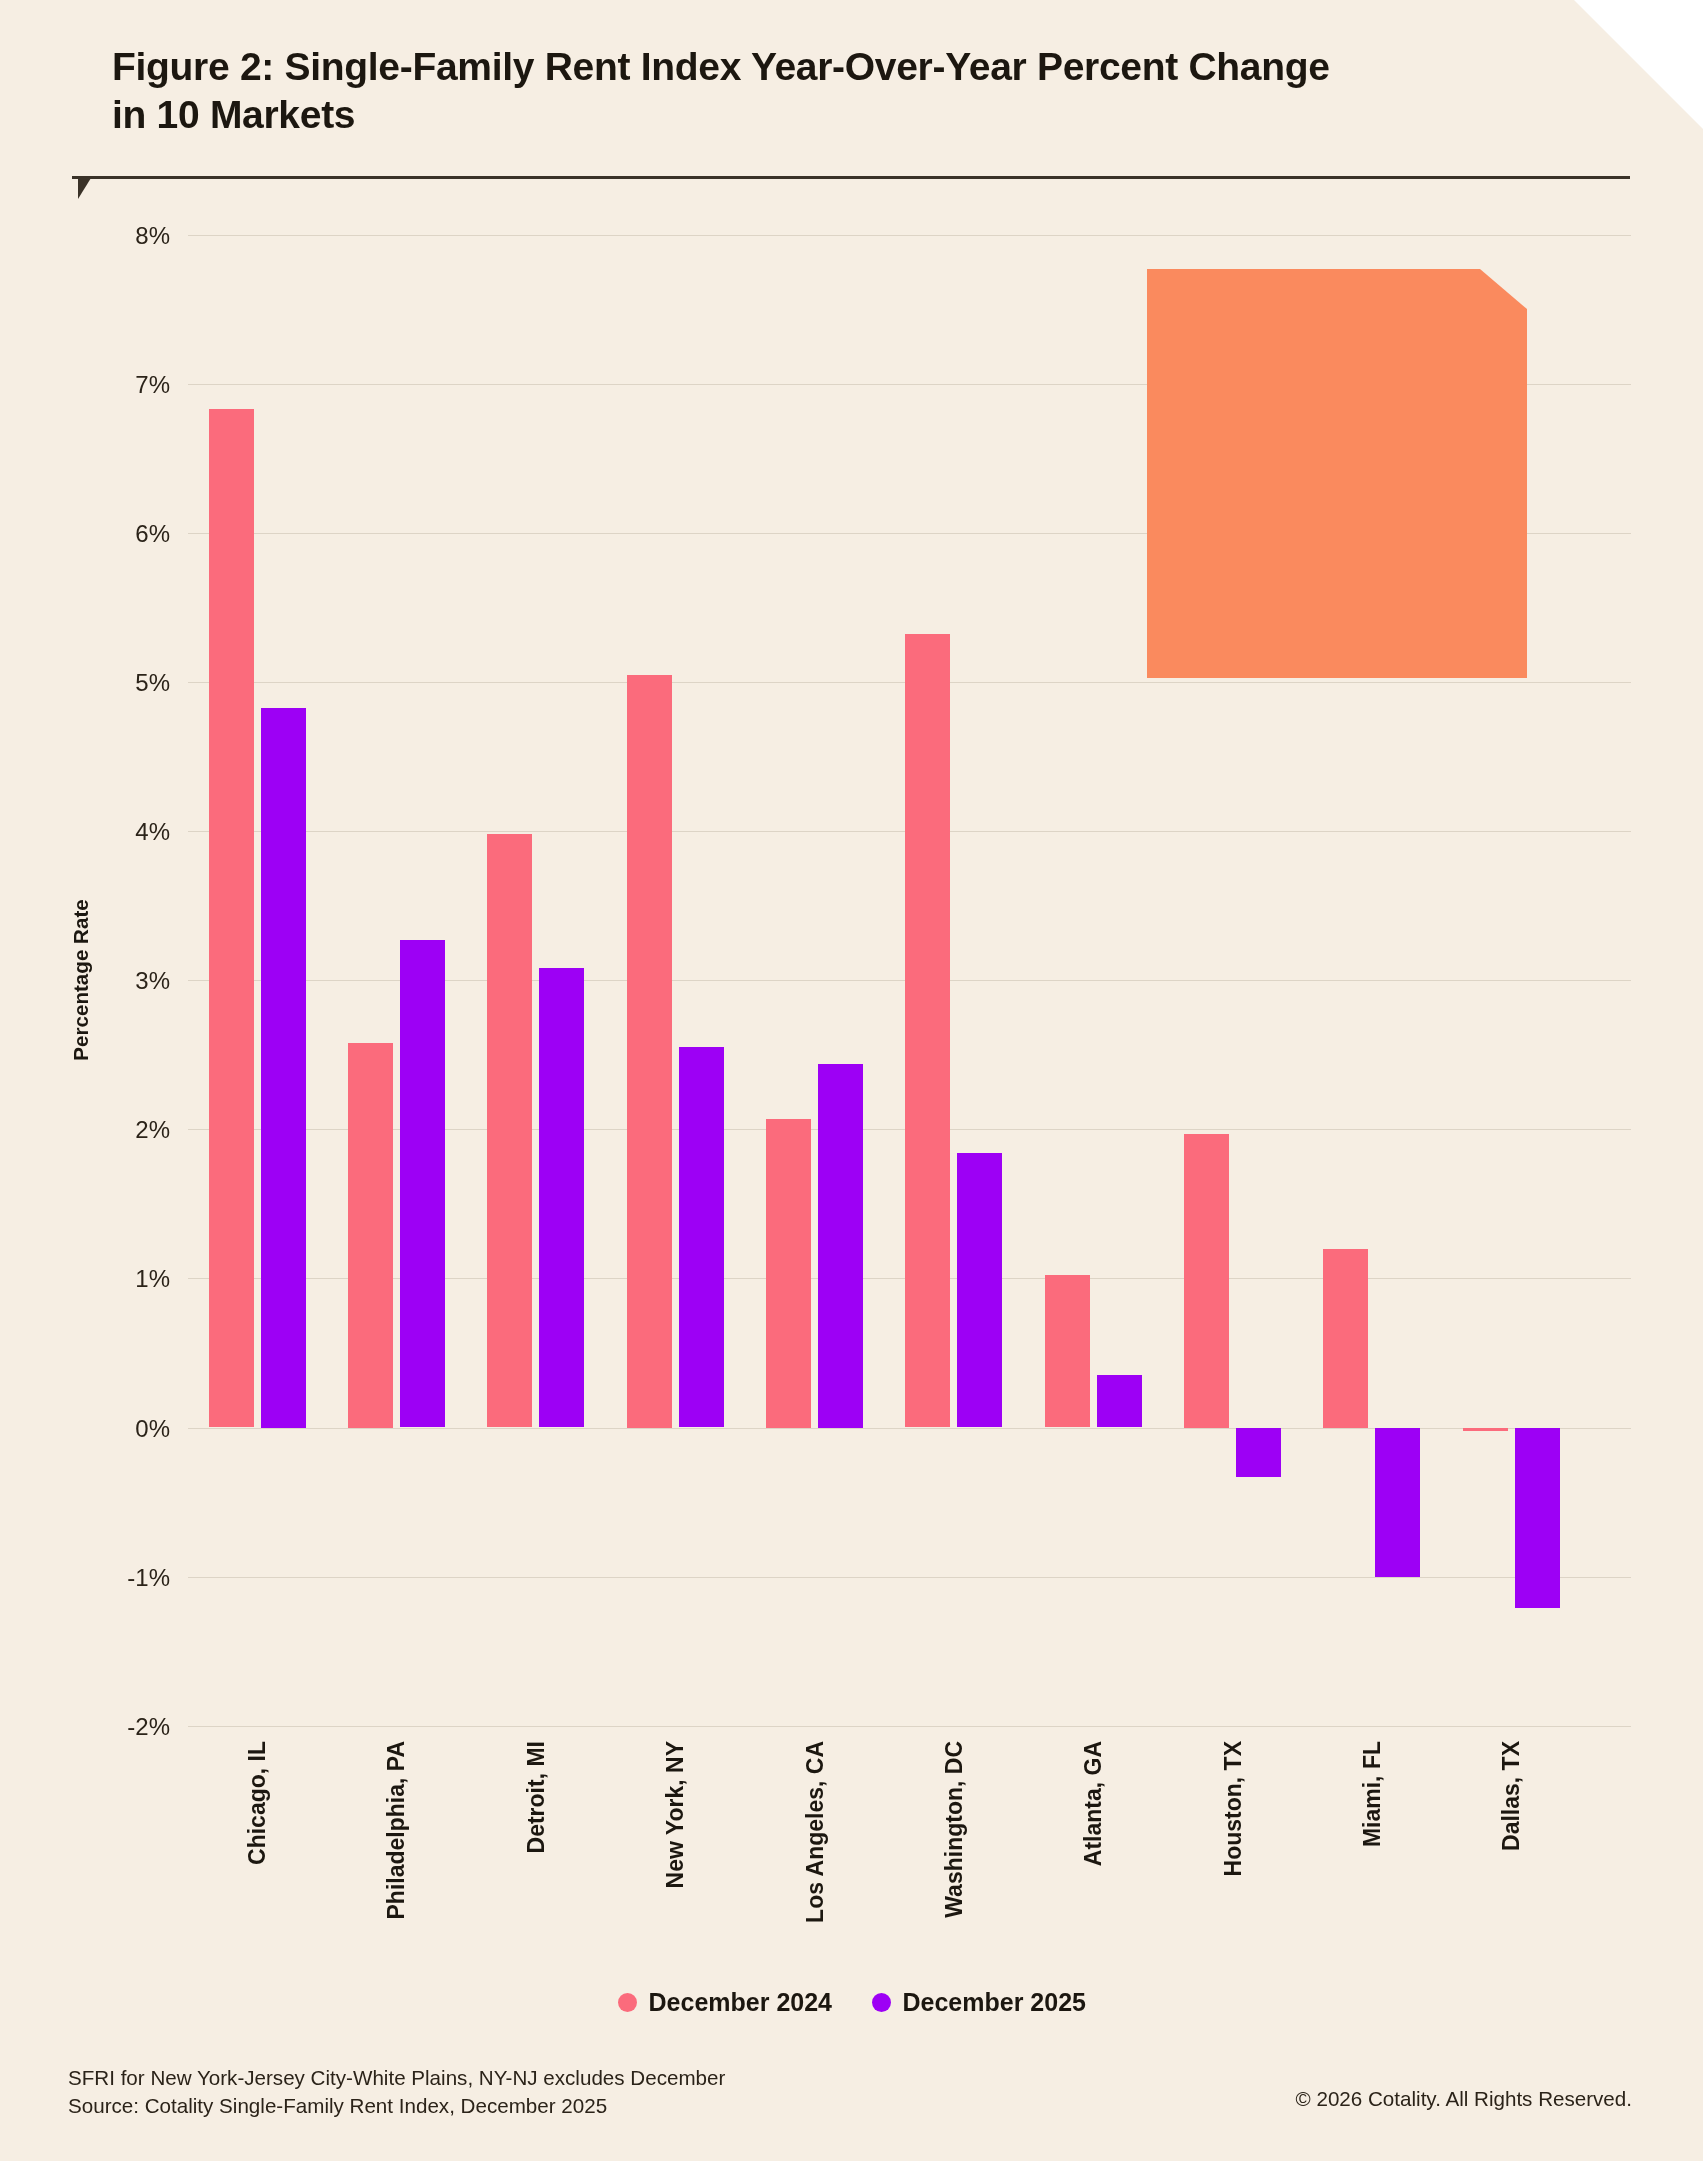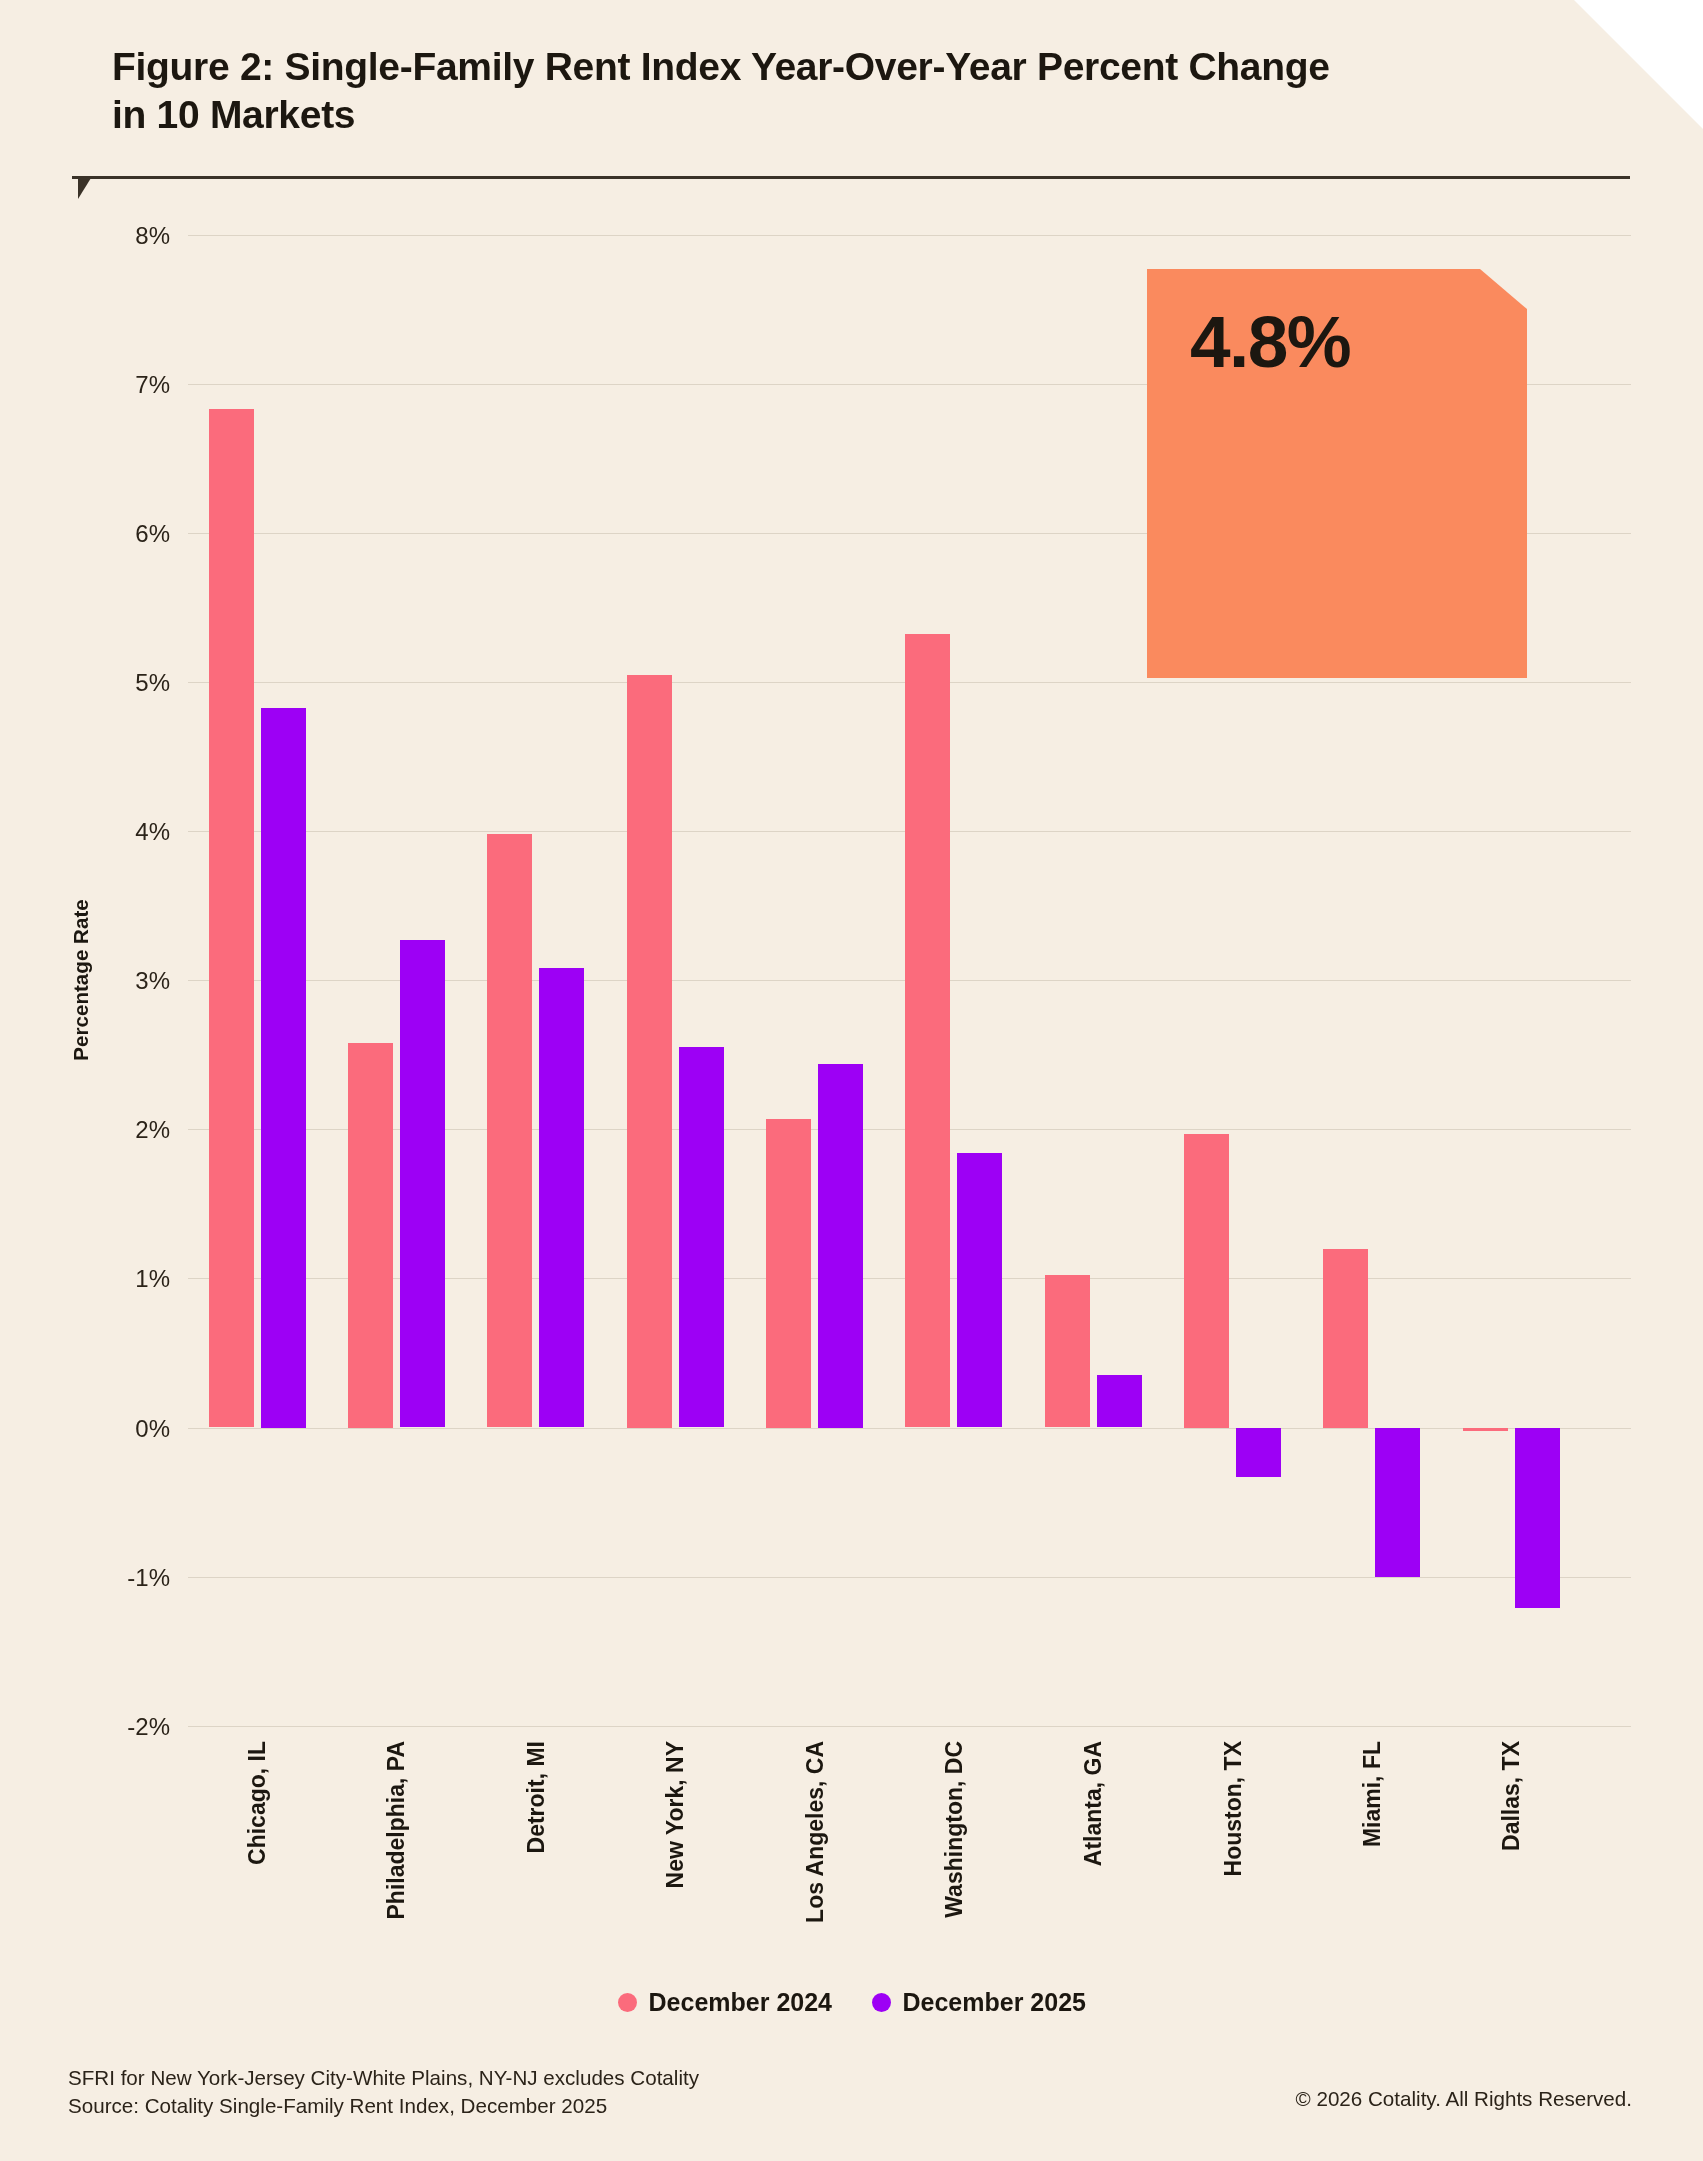--- a/index.html
+++ b/index.html
@@ -191,35 +191,34 @@
         <div class="xlabel" style="left: 627px;">Los Angeles, CA</div>
         <div class="xlabel" style="left: 766px;">Washington, DC</div>
         <div class="xlabel" style="left: 905px;">Atlanta, GA</div>
         <div class="xlabel" style="left: 1045px;">Houston, TX</div>
         <div class="xlabel" style="left: 1184px;">Miami, FL</div>
         <div class="xlabel" style="left: 1323px;">Dallas, TX</div>
       </div>
   </div>
 
   <div id="callout">
-    <div id="callout-value">4.8%</div>
   </div>
 
   <div id="legend">
       <div class="legend-item">
         <span class="legend-dot" style="background: rgb(251, 107, 124);"></span>
         <span class="legend-label">December 2024</span>
       </div>
       <div class="legend-item">
         <span class="legend-dot" style="background: rgb(157, 0, 245);"></span>
         <span class="legend-label">December 2025</span>
       </div>
     </div>
 
   <div id="footnote">
-    <div>SFRI for New York-Jersey City-White Plains, NY-NJ excludes Cotality</div>
+    <div>SFRI for New York-Jersey City-White Plains, NY-NJ excludes December</div>
     <div>Source: Cotality Single-Family Rent Index, December 2025</div>
   </div>
 
   <div id="copyright">© 2026 Cotality. All Rights Reserved.</div>
 
 </div>
 
 
 </body></html>

